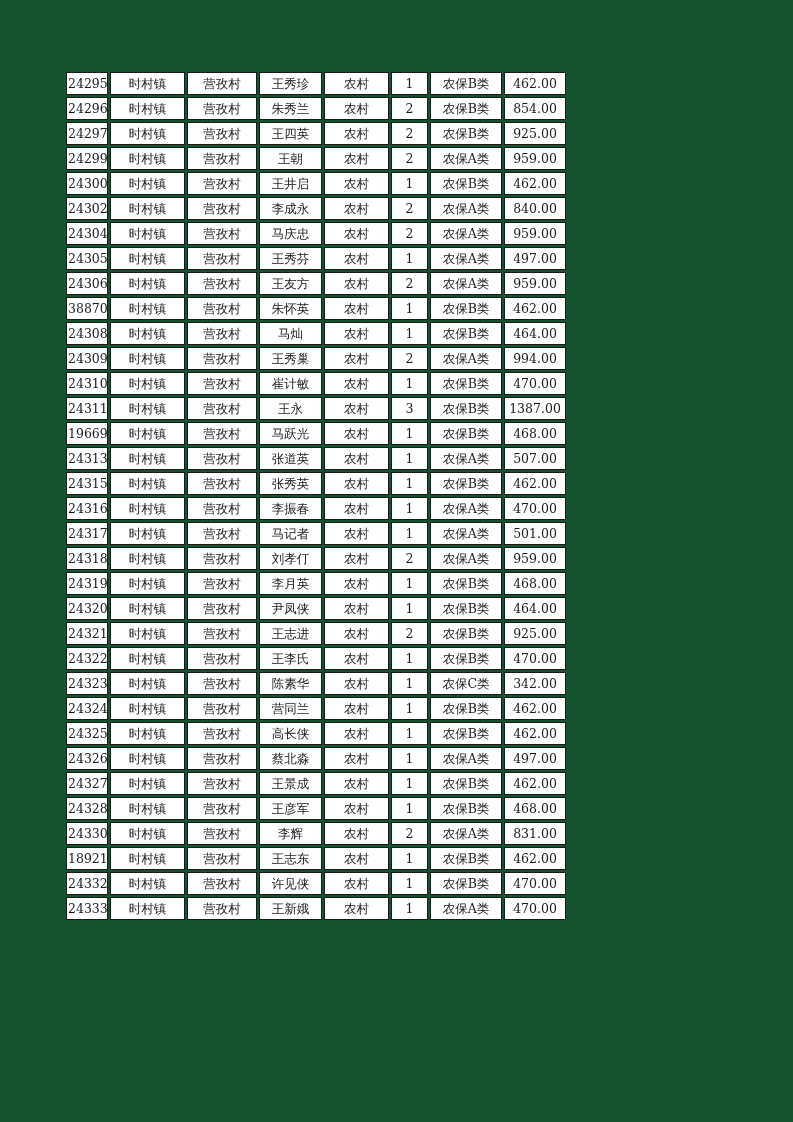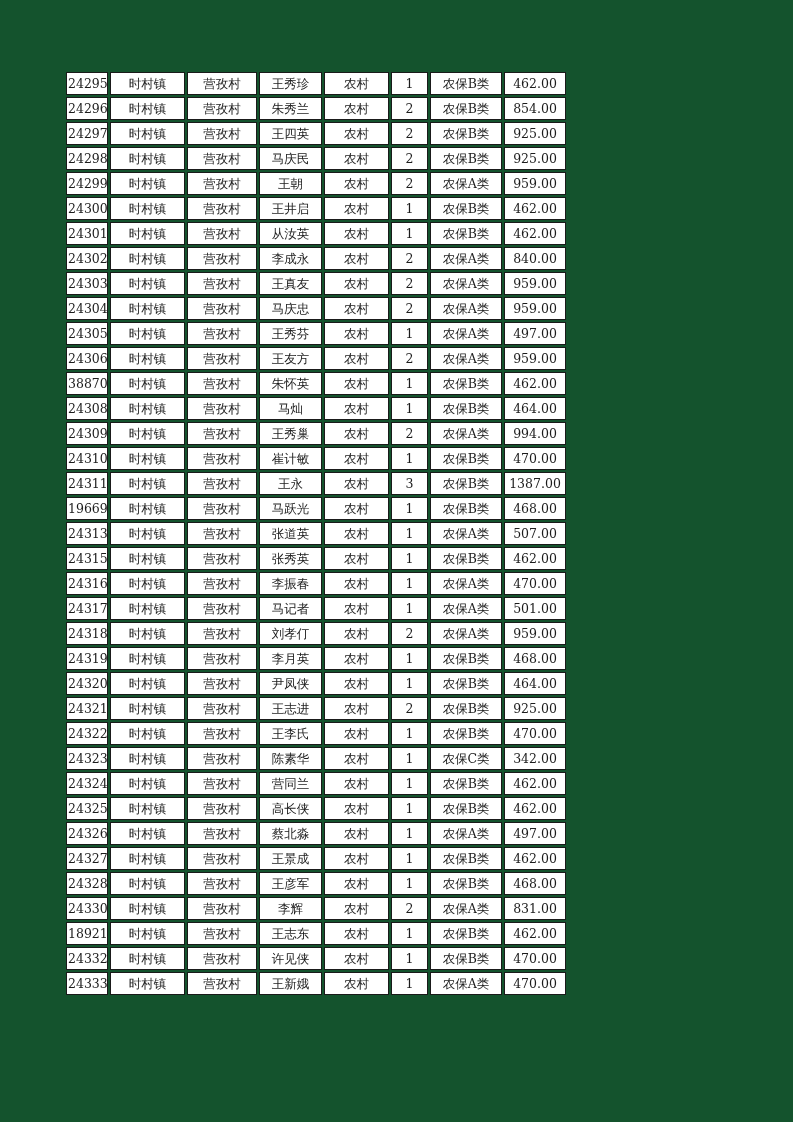--- a/index.html
+++ b/index.html
@@ -85,78 +85,48 @@
           <td>24297</td>
           <td>时村镇</td>
           <td>营孜村</td>
           <td>王四英</td>
           <td>农村</td>
           <td>2</td>
           <td>农保B类</td>
           <td>925.00</td>
         </tr>
         <tr>
-          <td>24298</td>
-          <td>时村镇</td>
-          <td>营孜村</td>
-          <td>马庆民</td>
-          <td>农村</td>
-          <td>2</td>
-          <td>农保B类</td>
-          <td>925.00</td>
-        </tr>
-        <tr>
           <td>24299</td>
           <td>时村镇</td>
           <td>营孜村</td>
           <td>王朝</td>
           <td>农村</td>
           <td>2</td>
           <td>农保A类</td>
           <td>959.00</td>
         </tr>
         <tr>
           <td>24300</td>
           <td>时村镇</td>
           <td>营孜村</td>
           <td>王井启</td>
           <td>农村</td>
           <td>1</td>
           <td>农保B类</td>
           <td>462.00</td>
         </tr>
         <tr>
-          <td>24301</td>
-          <td>时村镇</td>
-          <td>营孜村</td>
-          <td>从汝英</td>
-          <td>农村</td>
-          <td>1</td>
-          <td>农保B类</td>
-          <td>462.00</td>
-        </tr>
-        <tr>
           <td>24302</td>
           <td>时村镇</td>
           <td>营孜村</td>
           <td>李成永</td>
           <td>农村</td>
           <td>2</td>
           <td>农保A类</td>
           <td>840.00</td>
-        </tr>
-        <tr>
-          <td>24303</td>
-          <td>时村镇</td>
-          <td>营孜村</td>
-          <td>王真友</td>
-          <td>农村</td>
-          <td>2</td>
-          <td>农保A类</td>
-          <td>959.00</td>
         </tr>
         <tr>
           <td>24304</td>
           <td>时村镇</td>
           <td>营孜村</td>
           <td>马庆忠</td>
           <td>农村</td>
           <td>2</td>
           <td>农保A类</td>
           <td>959.00</td>

